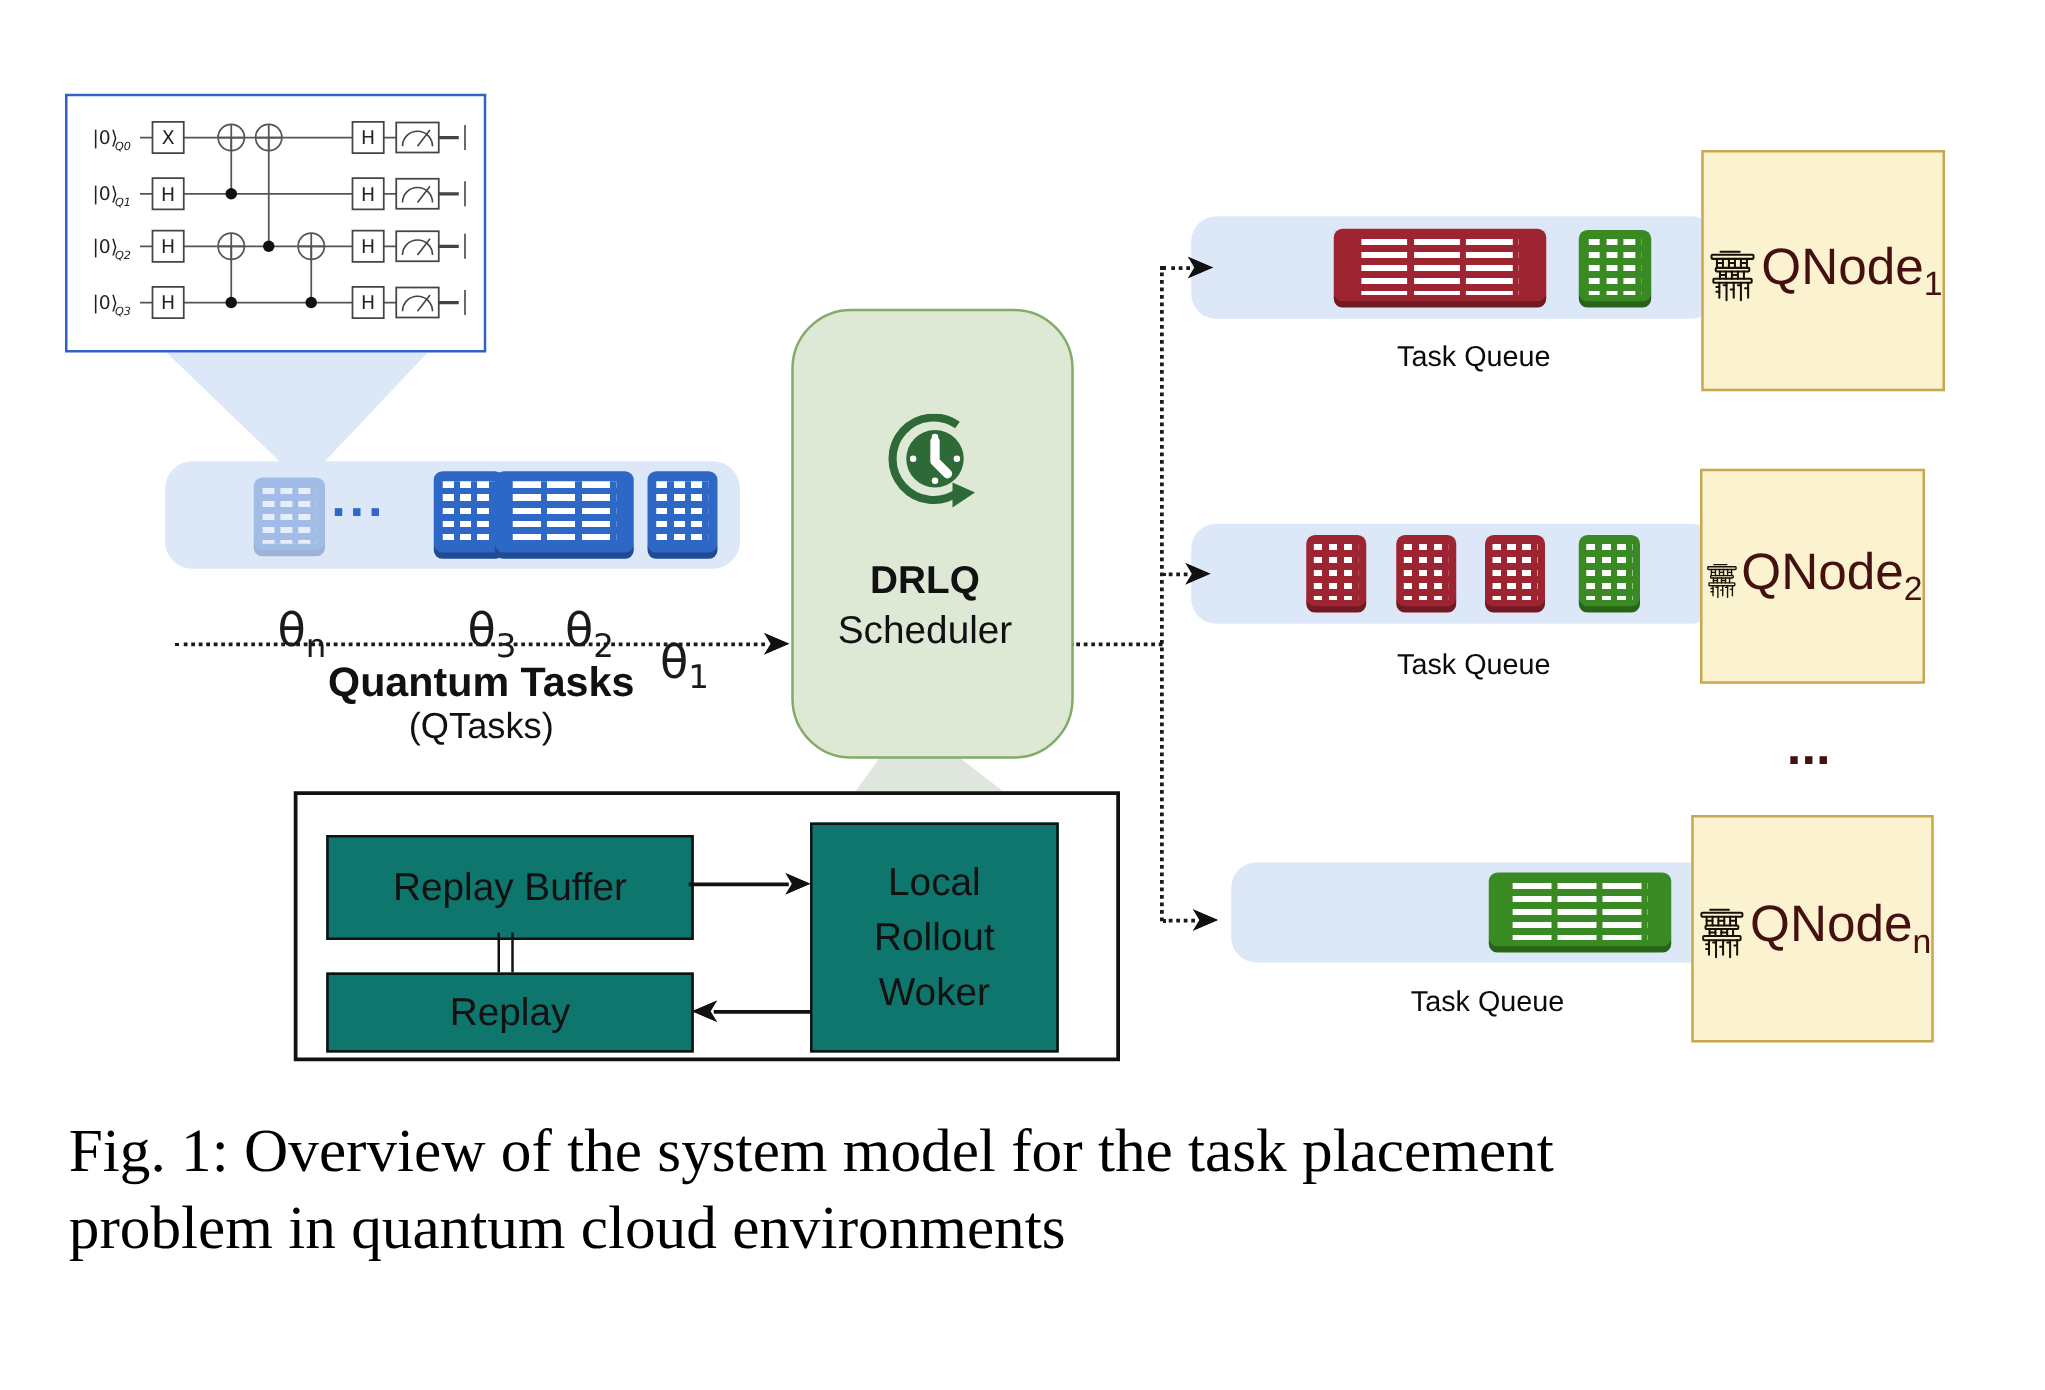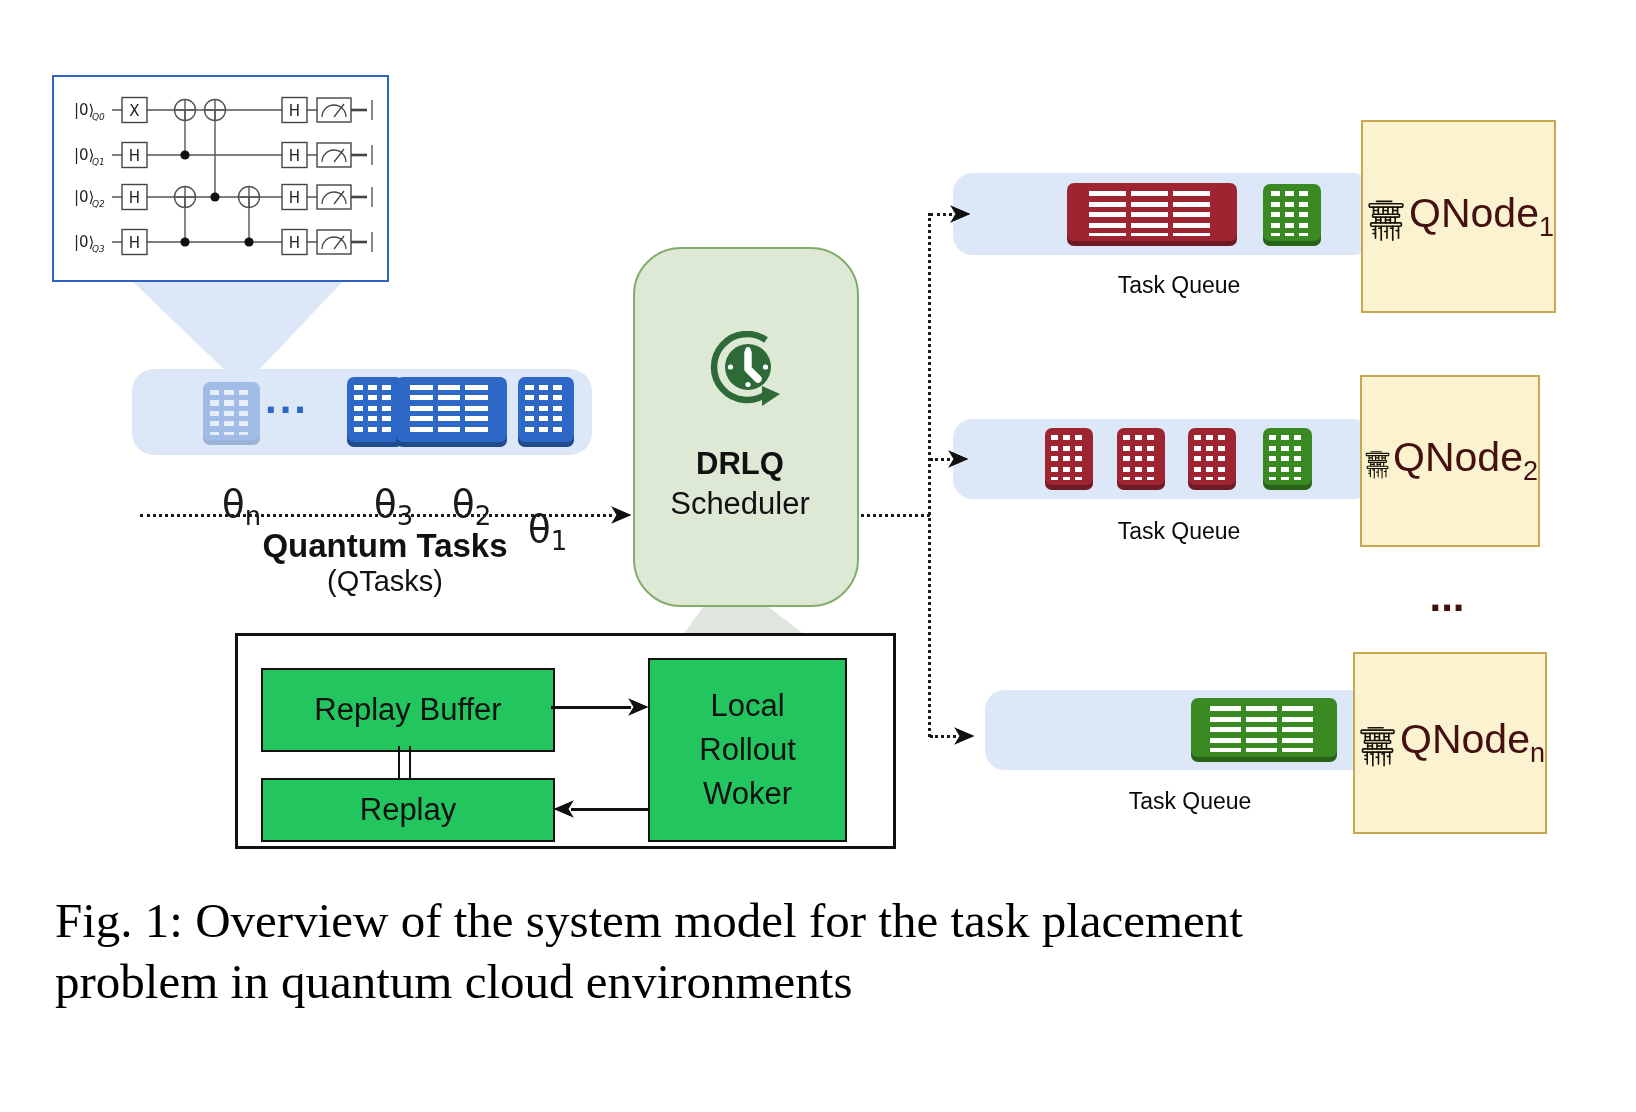--- a/index.html
+++ b/index.html
@@ -54,21 +54,21 @@
 
   
   .qnode{background:var(--qnode_bg);border:2.5px solid var(--qnode_border);z-index:4;
     display:flex;flex-direction:row;align-items:center;}
   .qnode-label{color:var(--qnode_text);font-size:41px;white-space:nowrap;}
   .qnode-label sub{font-size:27px;}
   #qnode-ellipsis{color:var(--qnode_text);font-size:42px;font-weight:bold;transform:translateX(-50%);z-index:2;}
 
   
   #train-box{left:235px;top:633px;width:655px;height:210px;border:3px solid #111;background:#fff;z-index:2;}
-  .tbox{position:absolute;border:2.5px solid #111;background:#22c55e;display:flex;
+  .tbox{position:absolute;border:2.5px solid #111;background:#0f766e;display:flex;
     align-items:center;justify-content:center;font-size:31px;text-align:center;line-height:44px;}
   #dbl-link{position:absolute;left:160px;top:110px;width:9px;height:32px;
     border-left:2.5px solid #111;border-right:2.5px solid #111;}
   .solid-h{position:absolute;border-top:3px solid #111;height:0;}
 
   
   #caption{left:55px;top:890px;width:1545px;font-family:"Liberation Serif",serif;
     font-size:49px;line-height:61px;color:#000;}
 </style>
 </head>

